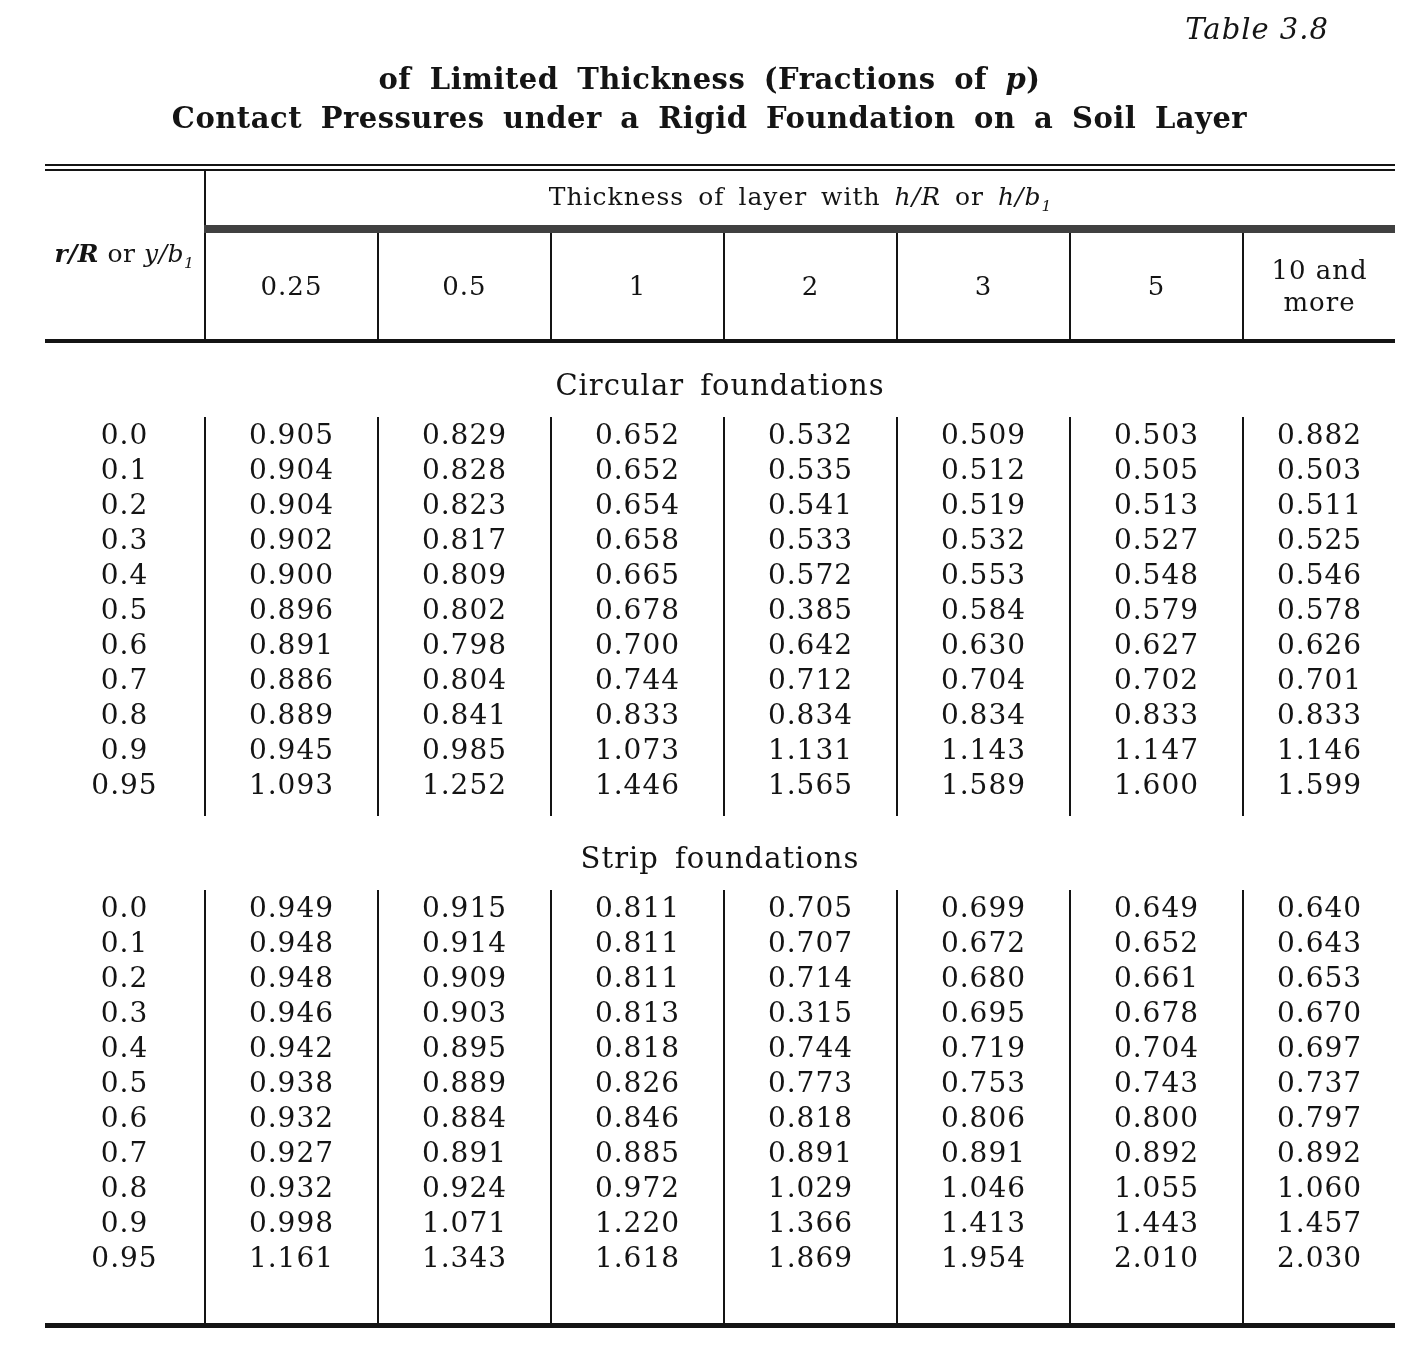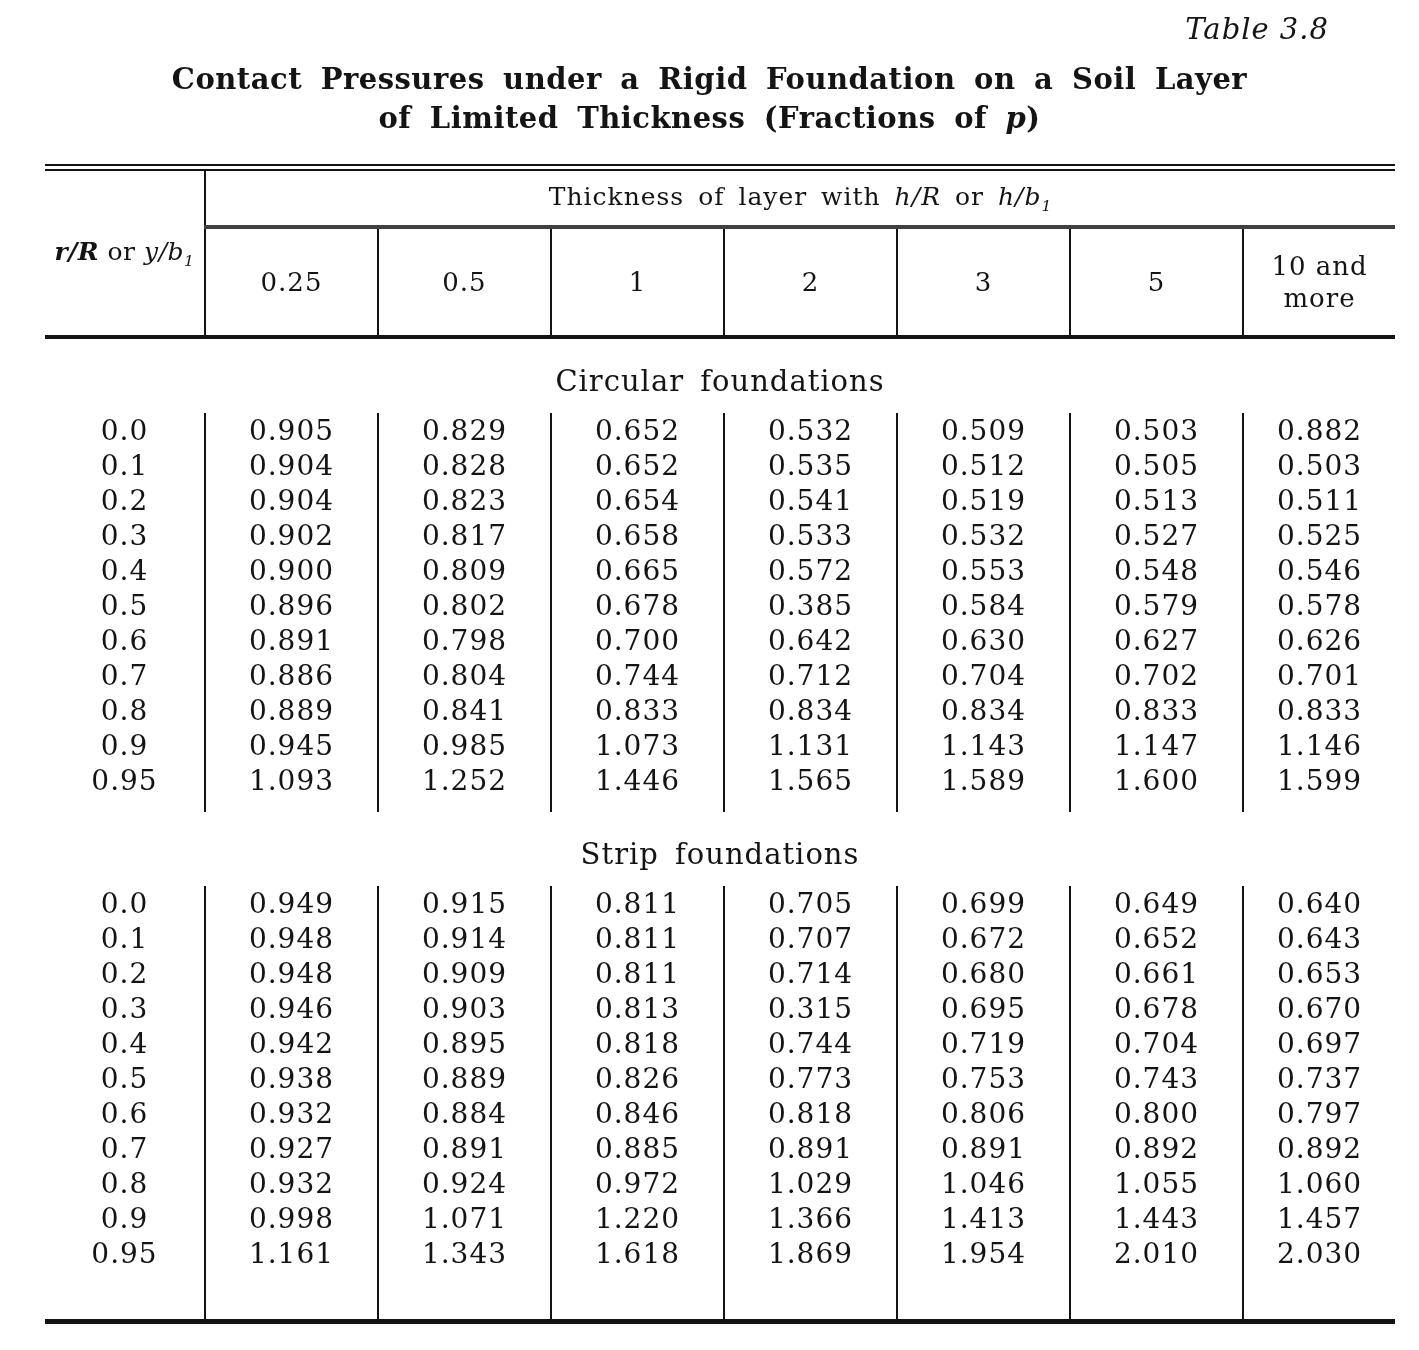--- a/index.html
+++ b/index.html
@@ -49,21 +49,21 @@
     overflow: hidden;
   }
 
   th.rowhead {
     border-right: 2px solid #141414;
     border-bottom: 4px solid #141414;
     font-size: 25px;
     letter-spacing: 0.5px;
   }
   th.grouphead {
-    border-bottom: 4px solid #404040;
+    border-bottom: 8px solid #404040;
     font-size: 25px;
     height: 54px;
     vertical-align: middle;
     word-spacing: 5px;
     letter-spacing: 1px;
   }
   .ital { font-style: italic; }
   .bital { font-style: italic; font-weight: bold; }
   sub { font-size: 0.62em; }
 
@@ -92,22 +92,22 @@
   tr.spacer-row.tall td { height: 48px; line-height: 48px; }
 </style>
 </head>
 <body>
 
 <div class="page">
 
   <div class="table-label">Table 3.8</div>
 
   <div class="doc-title">
+    <div><span>of Limited Thickness (Fractions of </span><span class="ital">p</span><span>)</span></div>
     <div>Contact Pressures under a Rigid Foundation on a Soil Layer</div>
-    <div><span>of Limited Thickness (Fractions of </span><span class="ital">p</span><span>)</span></div>
   </div>
 
   <table class="main-table">
     <colgroup>
       <col class="c-rowhead">
       <col class="c-data">
         <col class="c-data">
         <col class="c-data">
       <col class="c-data">
         <col class="c-data">

